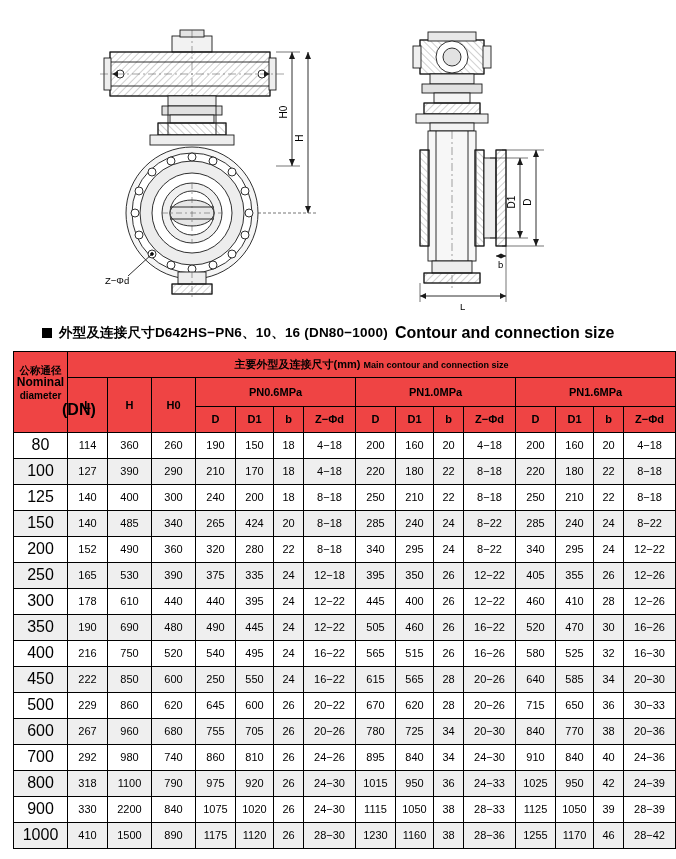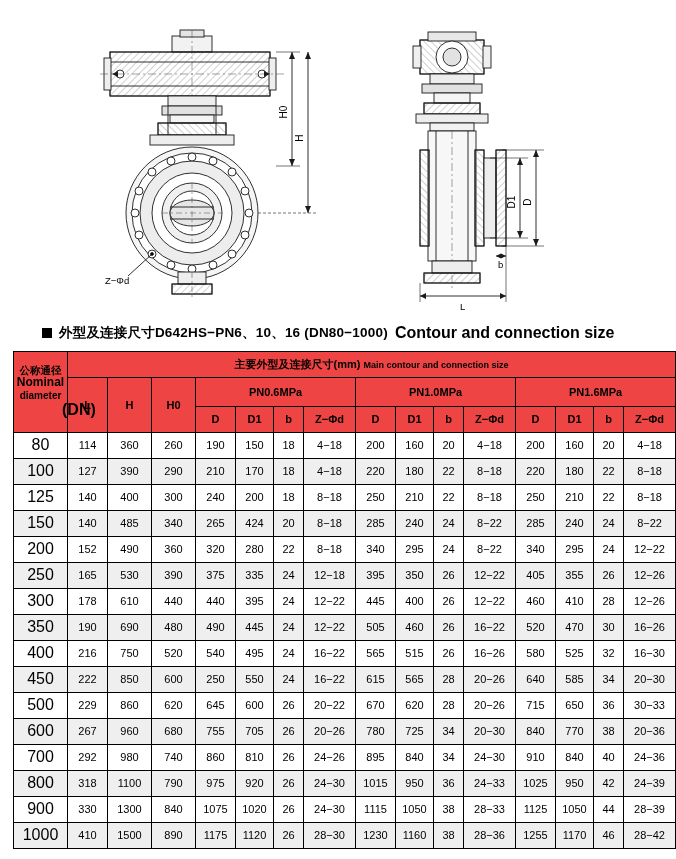--- a/index.html
+++ b/index.html
@@ -565,33 +565,33 @@
           <td>36</td>
           <td>24−33</td>
           <td>1025</td>
           <td>950</td>
           <td>42</td>
           <td>24−39</td>
         </tr>
         <tr>
           <td class="dn">900</td>
           <td>330</td>
-          <td>1300</td>
+          <td>2200</td>
           <td>840</td>
           <td>1075</td>
           <td>1020</td>
           <td>26</td>
           <td>24−30</td>
           <td>1115</td>
           <td>1050</td>
           <td>38</td>
           <td>28−33</td>
           <td>1125</td>
           <td>1050</td>
-          <td>44</td>
+          <td>39</td>
           <td>28−39</td>
         </tr>
         <tr>
           <td class="dn">1000</td>
           <td>410</td>
           <td>1500</td>
           <td>890</td>
           <td>1175</td>
           <td>1120</td>
           <td>26</td>

